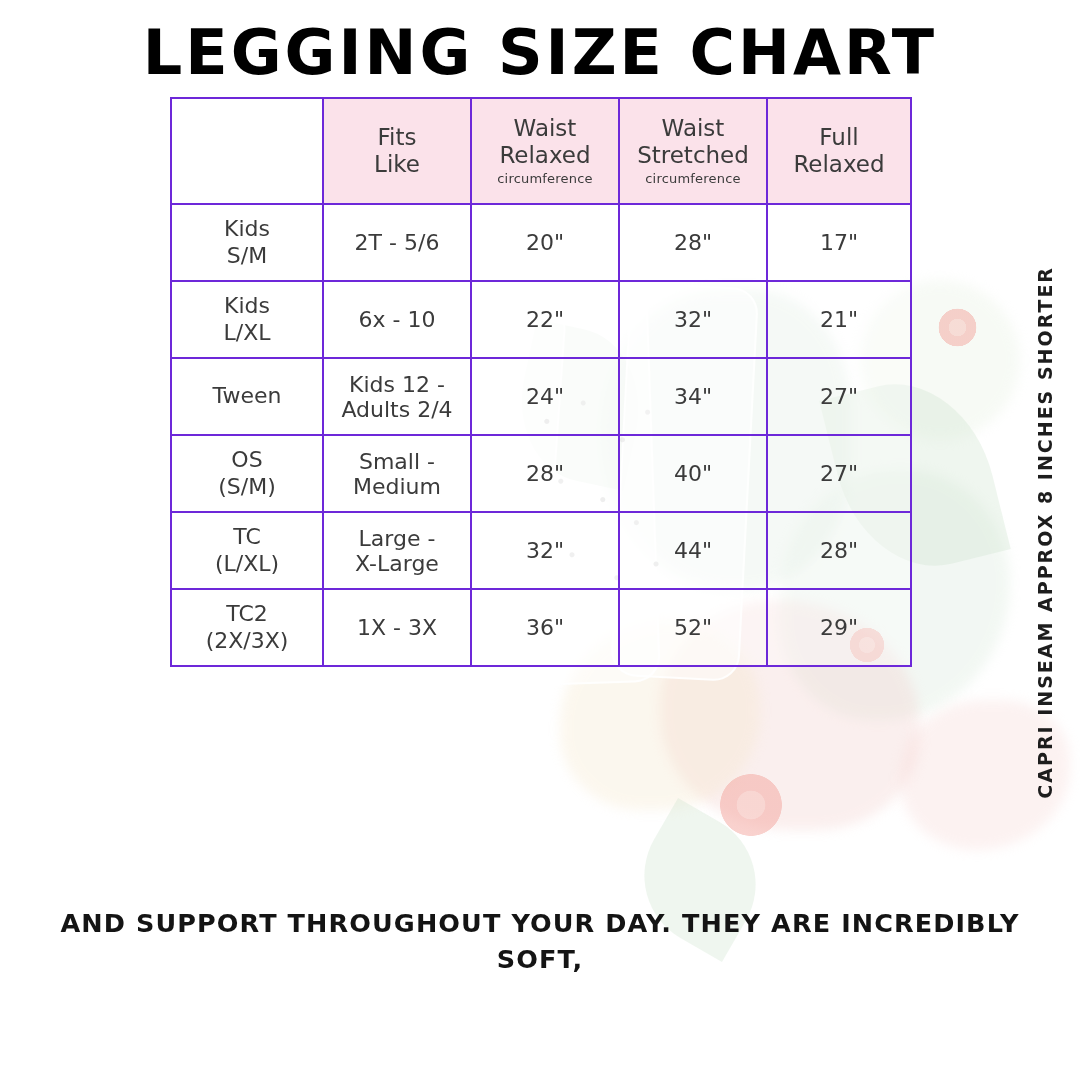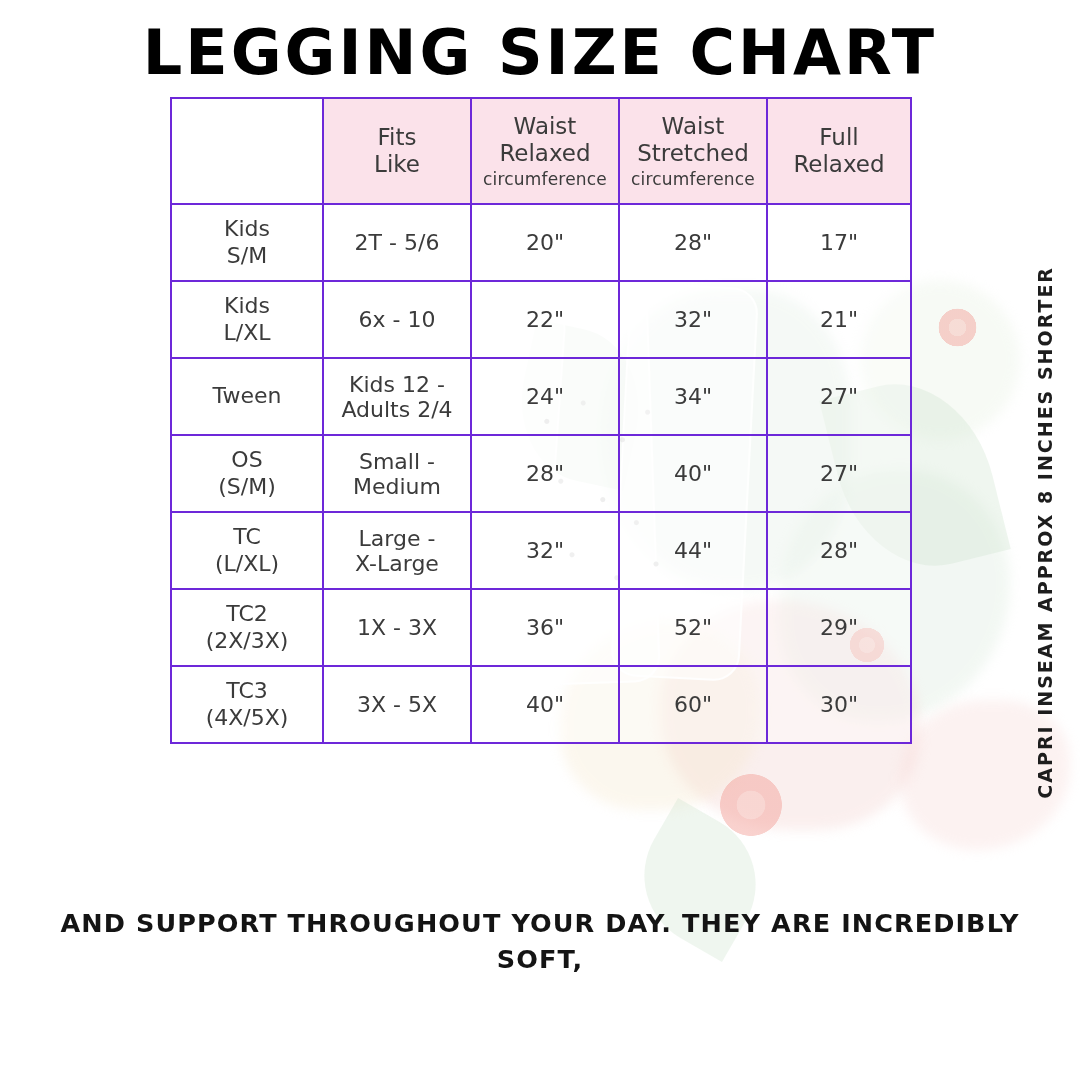--- a/index.html
+++ b/index.html
@@ -136,21 +136,21 @@
   table.size-chart th {
     background: #fbe2ea;
     font-weight: 400;
     font-size: 23px;
     height: 96px;
     color: #3b3b3b;
     line-height: 1.18;
   }
   th .sub {
     display: block;
-    font-size: 17px;
+    font-size: 13px;
     letter-spacing: .2px;
     margin-top: 2px;
   }
   td.rowhead {
     background: #fbe2ea;
     font-size: 22px;
     line-height: 1.2;
   }
   td.corner {
     background: transparent;
@@ -336,33 +336,20 @@
           </td>
           <td>
             <span>1X - 3X</span>
             <span class="l2"></span>
           </td>
           <td>36"</td>
           <td>52"</td>
           <td>29"</td>
         </tr>
 
-        <tr>
-          <td class="rowhead">
-            <span>TC3</span>
-            <span class="l2">(4X/5X)</span>
-          </td>
-          <td>
-            <span>3X - 5X</span>
-            <span class="l2"></span>
-          </td>
-          <td>40"</td>
-          <td>60"</td>
-          <td>30"</td>
-        </tr>
       </tbody>
     </table>
   </div>
 
   <div id="side-note">
     <span>CAPRI INSEAM APPROX 8 INCHES SHORTER</span>
   </div>
 
   <div id="footer">
     <p>AND SUPPORT THROUGHOUT YOUR DAY. THEY ARE INCREDIBLY SOFT,</p>

